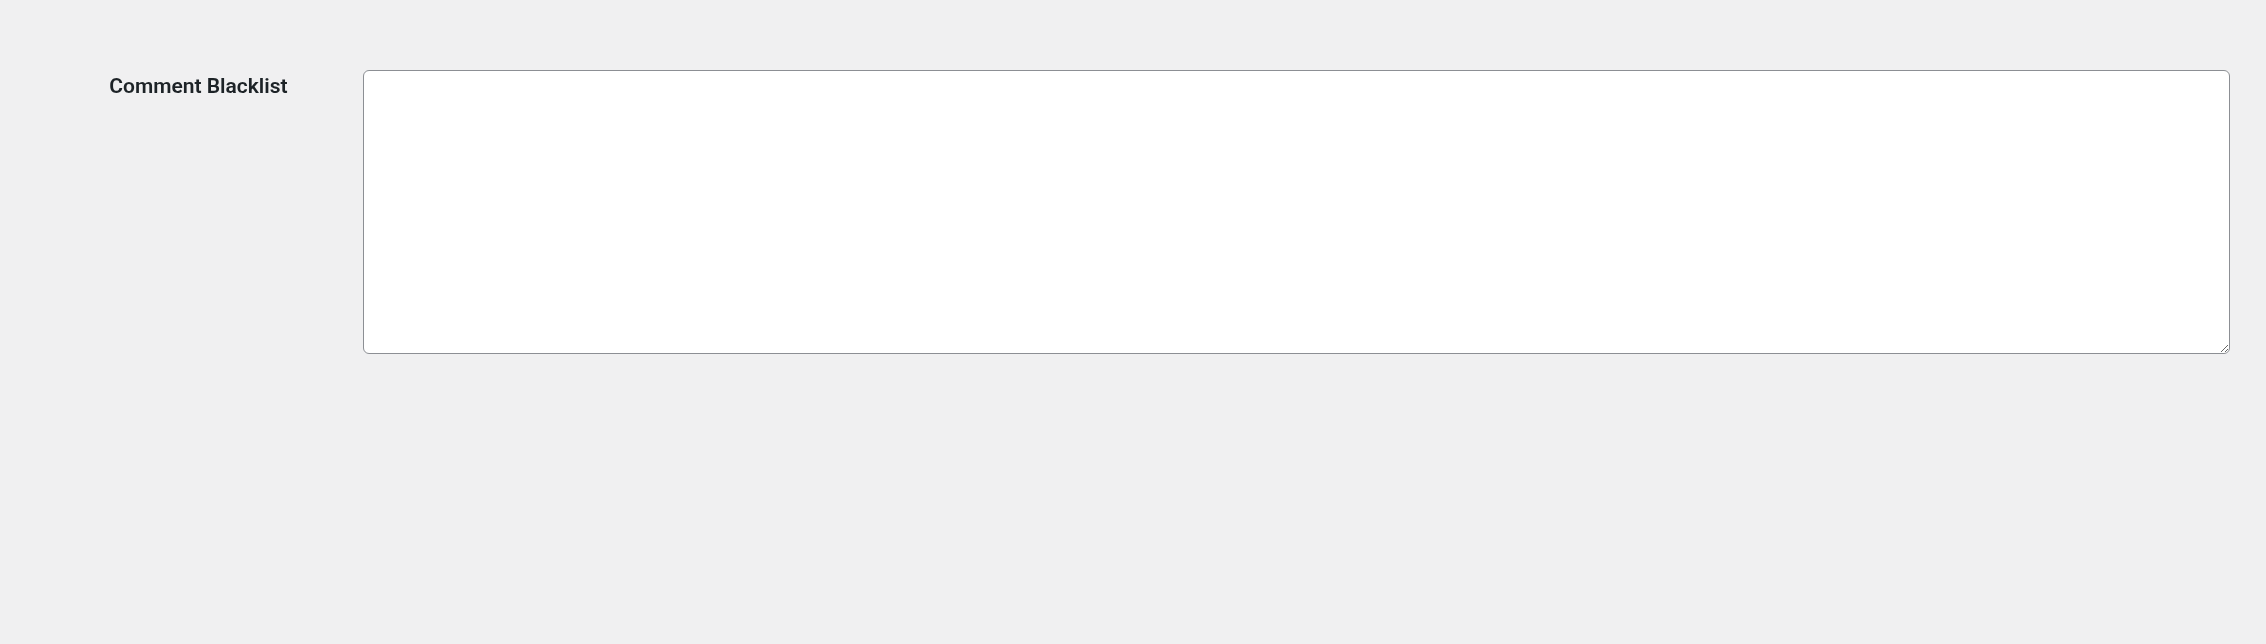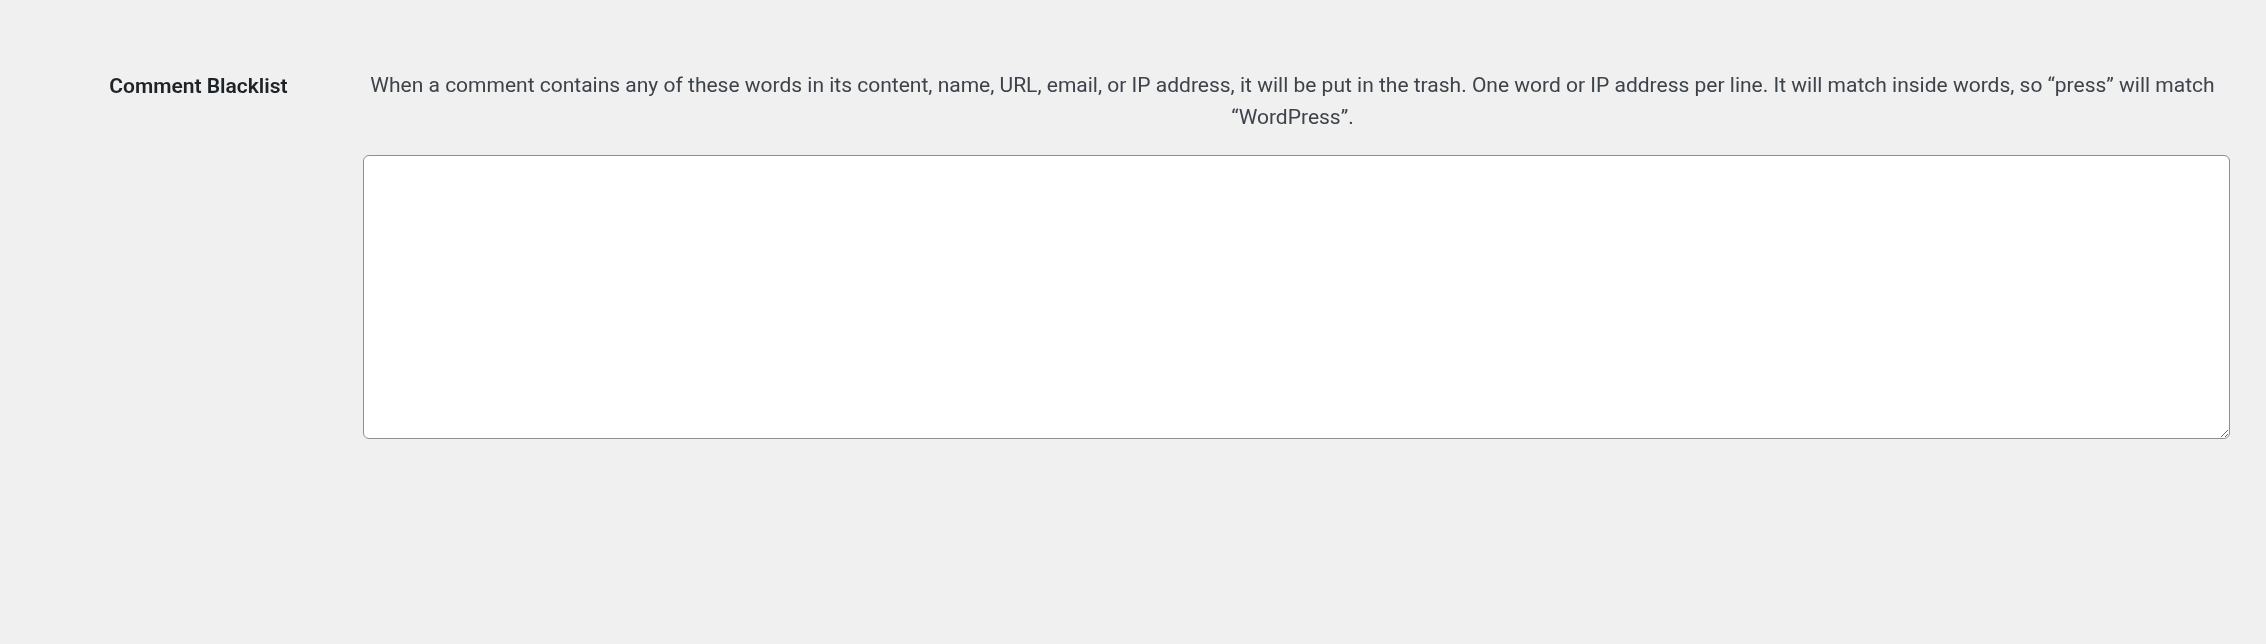--- a/index.html
+++ b/index.html
@@ -55,16 +55,15 @@
     }
   </style>
 </head>
 <body>
 
 <div class="form-table">
   <div class="label-col">
     <label class="label-text">Comment Blacklist</label>
   </div>
   <div class="content-col">
-    <p class="description">When a comment contains any of these words in its content, name, URL, email, or IP address, it will be put in the trash. One word or IP address per line. It will match inside words, so “press” will match “WordPress”.</p>
     <textarea class="blacklist-textarea" style=""></textarea>
   </div>
 </div>
 
 </body></html>

